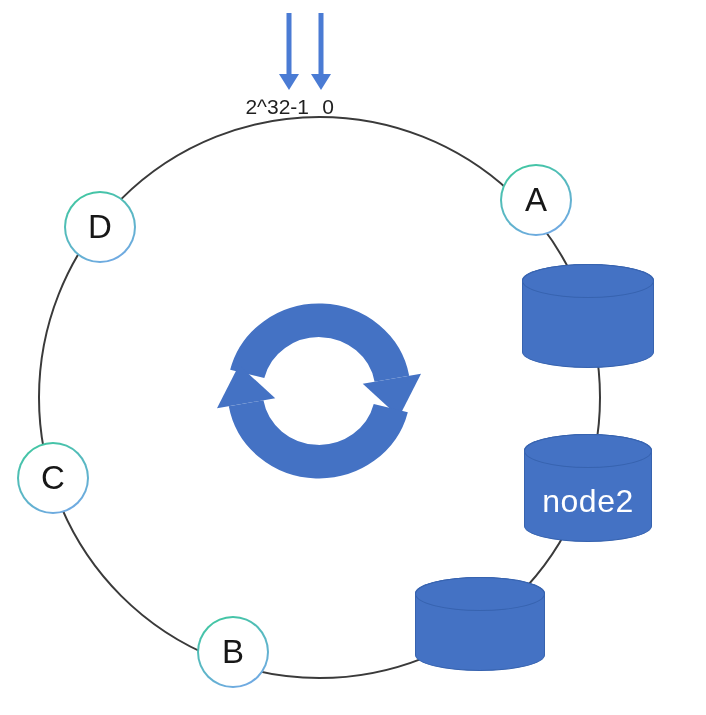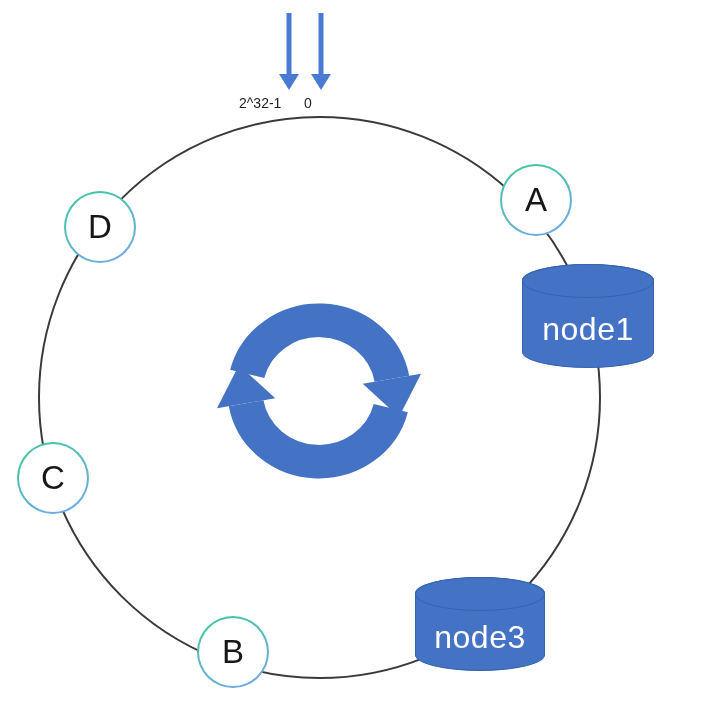--- a/index.html
+++ b/index.html
@@ -56,23 +56,23 @@
     border-left: 10px solid transparent;
     border-right: 10px solid transparent;
     border-top: 16px solid var(--arrow-blue, #4a7bd4);
   }
   .pointer-max { left: 279px; }
   .pointer-zero { left: 311px; }
 
   .hash-label {
     position: absolute;
     top: 95px;
-    font-size: 14px;
+    font-size: 21px;
     color: var(--label-dark, #1f1f1f);
-    text-align: left;
+    text-align: right;
     z-index: 2;
     white-space: nowrap;
   }
   .label-max { left: 239px; width: 70px; }
   .label-zero { left: 304px; width: 30px; }
 
   
   .cycle-svg {
     position: absolute;
     left: 208px;
@@ -200,21 +200,23 @@
   </div>
   <div class="point point-c">
     <span class="inner">C</span>
   </div>
   <div class="point point-d">
     <span class="inner">D</span>
   </div>
 
   <div class="cyl cyl-1">
     <div class="cyl-top"></div>
-    <span class="cyl-label">node1</span>
+  </div>
+  <div class="cyl cyl-2">
+    <div class="cyl-top"></div>
+    <span class="cyl-label">node2</span>
   </div>
   <div class="cyl cyl-3">
     <div class="cyl-top"></div>
-    <span class="cyl-label">node3</span>
   </div>
 
 
 </div>
 
 </body></html>

